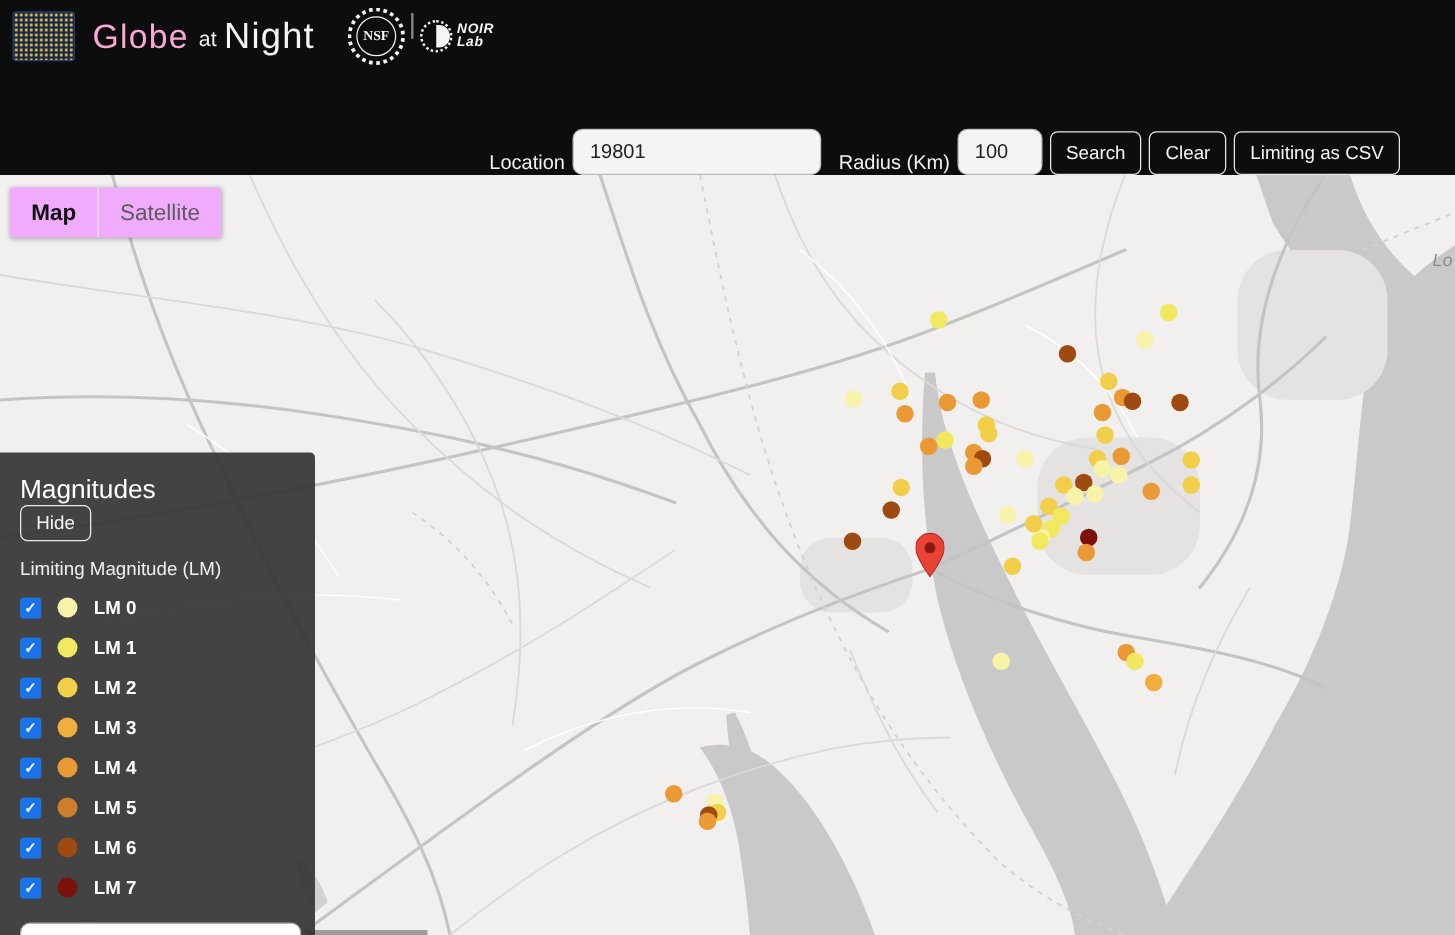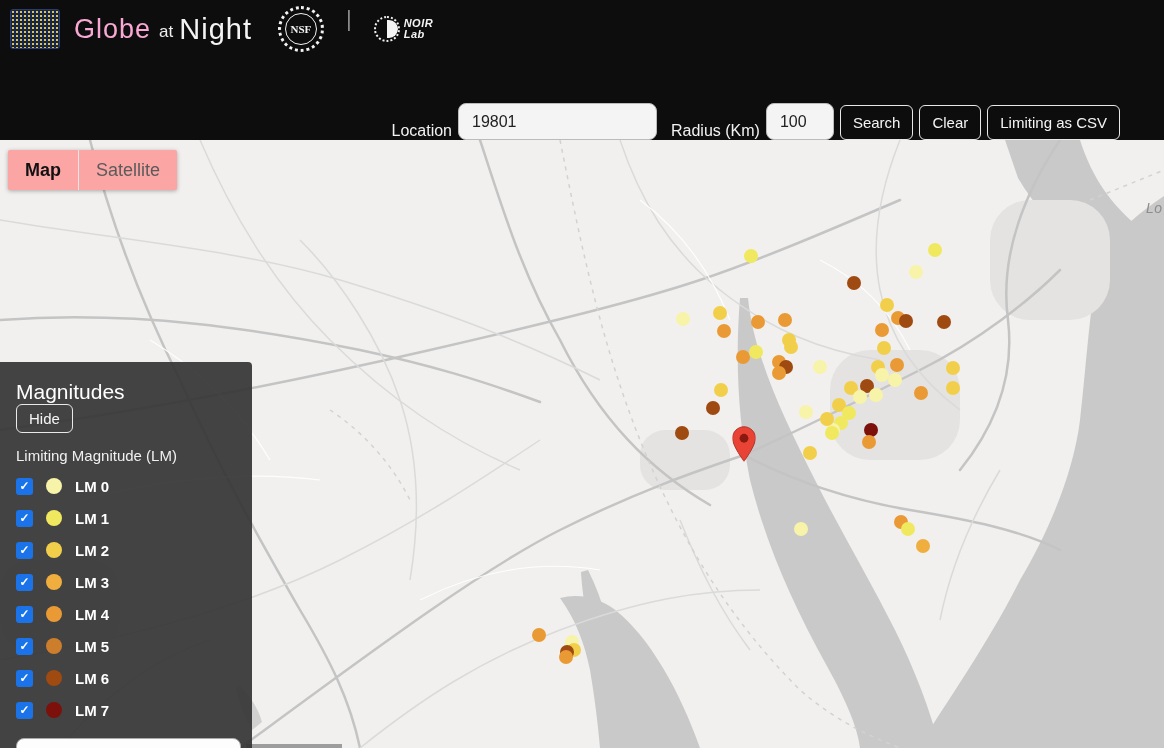--- a/index.html
+++ b/index.html
@@ -8,21 +8,21 @@
 
   
   .topbar { height:140px; background:#0d0d0d; position:relative; }
   .brandrow { height:58px; display:flex; align-items:center; padding-left:10px; }
   .logo-px { width:50px; height:40px; border-radius:3px; background:#14264f;
              background-image:radial-gradient(#e7c43b 1px, rgba(0,0,0,0) 1.3px);
              background-size:4px 4px; border:1px solid #2a3c6e; margin-right:14px; }
   .brand-globe { color:#f9a8d4; font-size:27px; font-weight:400; letter-spacing:1px; }
   .brand-at { color:#eee; font-size:17px; margin:6px 6px 0 8px; }
   .brand-night { color:#f4f4f4; font-size:29px; font-weight:300; letter-spacing:1px; }
-  .partner { display:flex; margin-left:26px; gap:22px; }
+  .partner { display:flex; margin-left:26px; gap:3px; }
   .nsf-badge { width:46px; height:46px; position:relative; display:flex;
                align-items:center; justify-content:center; }
   .nsf-ring { position:absolute; inset:0; border-radius:50%;
               border:3px dotted #f3f3f3; }
   .nsf-inner { width:32px; height:32px; border-radius:50%; border:1.5px solid #f3f3f3;
                display:flex; align-items:center; justify-content:center;
                color:#f3f3f3; font-family:"Liberation Serif", serif;
                font-size:11px; font-weight:bold; }
   .logo-sep { color:#8a8a8a; font-size:22px; font-weight:300; }
   .noir-badge { display:flex; align-items:center; gap:4px;font-style:italic; }
@@ -47,21 +47,21 @@
              font-family:"Liberation Sans", sans-serif; cursor:pointer; }
   .gap-lg { width:2px; }
 
   
   .map { position:absolute; top:140px; left:0; width:1164px; height:608px;
          background:#f1f0ee; overflow:hidden; }
   .map svg.base { position:absolute; top:0; left:0; }
   .water-label { position:absolute; left:1146px; top:60px; color:#8d8d8d;
                  font-size:14px; font-style:italic; letter-spacing:.5px; }
   .maptype { position:absolute; top:10px; left:8px; display:flex;
-             background:#fca5a5; border-radius:2px;
+             background:#f0abfc; border-radius:2px;
              box-shadow:0 1px 4px rgba(0,0,0,.3); height:40px; }
   .maptype .seg { padding:0 17px; display:flex; align-items:center;
                   font-size:18px; cursor:pointer; }
   .maptype .seg.active { font-weight:bold; color:#111; }
   .maptype .seg.inactive { color:#5b5b5b; border-left:1px solid #e6e6e6; }
 
   .dot { position:absolute; width:14px; height:14px; border-radius:50%;
          transform:translate(-50%,-50%); }
   .pin { position:absolute; transform:translate(-50%,-100%); }
 

